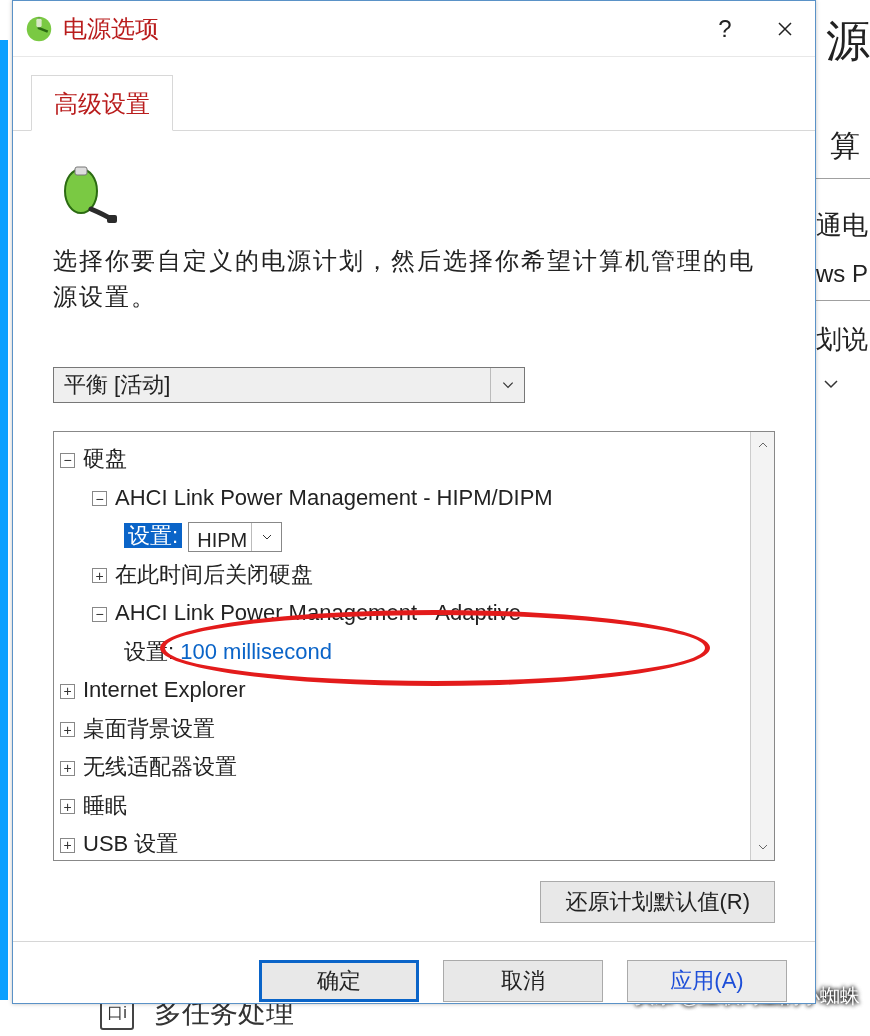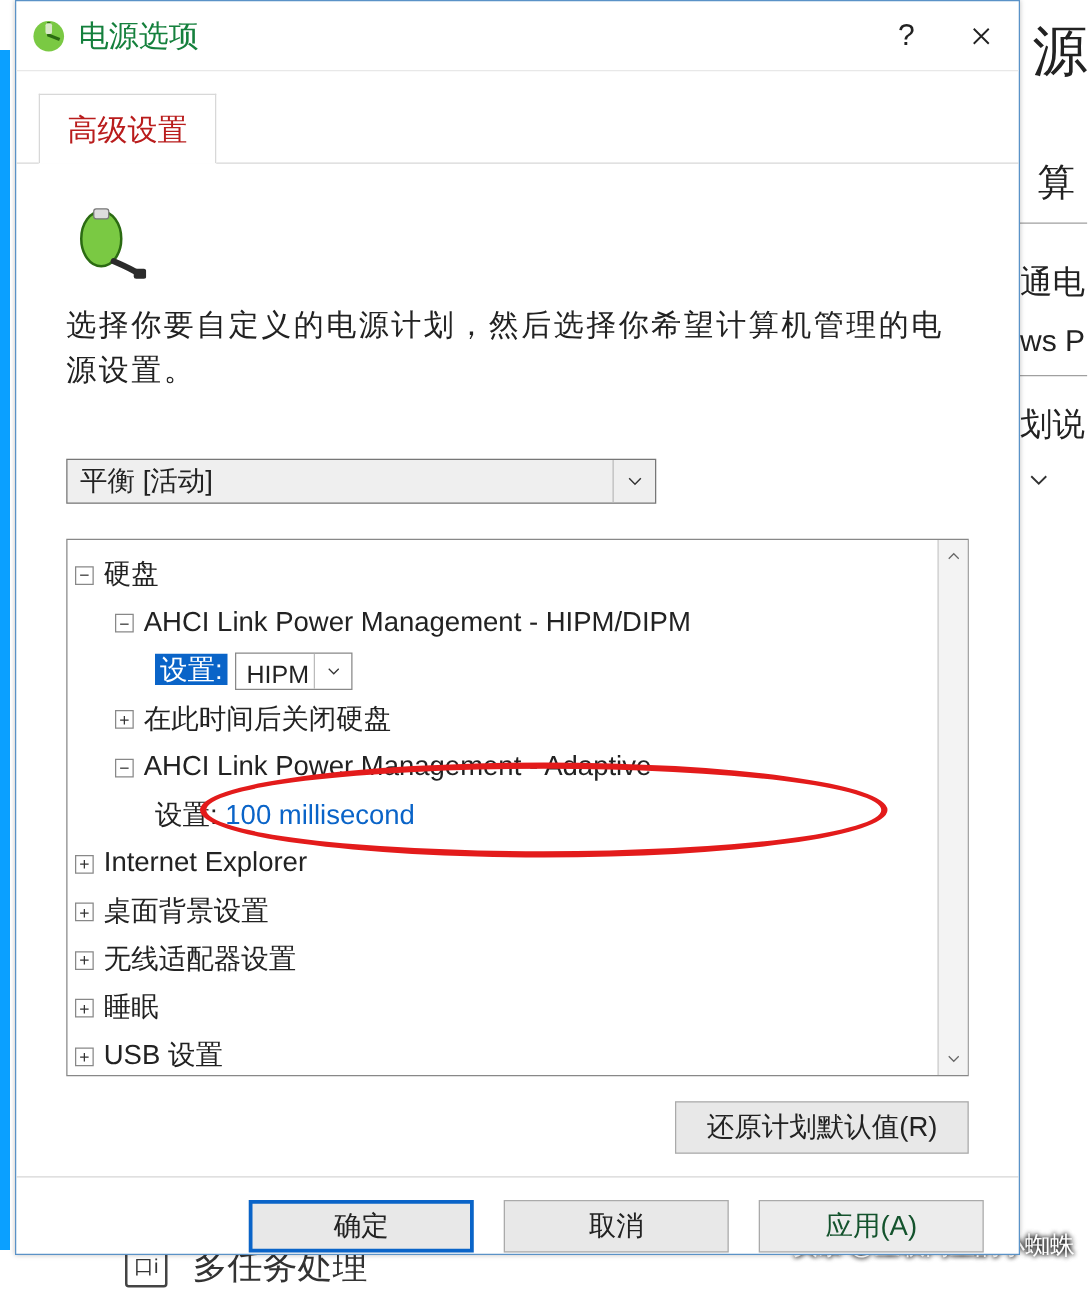--- a/index.html
+++ b/index.html
@@ -20,21 +20,21 @@
   .bg-hr2 { top: 300px; width: 60px; }
 
   .bg-bottom { position:absolute; left:100px; bottom:4px; font-size:28px; color:#333; display:flex; align-items:center; gap:20px;}
   .bg-bottom .icon { width:34px; height:34px; border:2px solid #444; border-radius:3px; display:flex; align-items:center; justify-content:center; font-size:16px;}
   .watermark { position:absolute; right:10px; bottom:26px; font-size:20px; color:#fff; text-shadow:0 0 4px #000,0 0 4px #000;}
 
   
   .dialog { position: absolute; left: 12px; top: 0; width: 804px; height: 1004px; background: #fff; border: 1px solid #5a92c7; box-shadow: 0 0 4px rgba(0,0,0,.25);}
   .titlebar { height: 56px; display: flex; align-items: center; padding: 0 0 0 12px; border-bottom: 1px solid #e8e8e8;}
   .titlebar .app-icon { width: 28px; height: 28px; margin-right: 10px; }
-  .titlebar .title { font-size: 24px; color: #15803d; }
+  .titlebar .title { font-size: 24px; color: #b91c1c; }
   .titlebar .spacer { flex: 1; }
   .titlebar .tbtn { width: 60px; height: 46px; display: flex; align-items: center; justify-content: center; font-size: 24px; color: #222; }
 
   .tabstrip { padding: 18px 0 0 18px; }
   .tabstrip .tab { display: inline-block; padding: 12px 22px 10px 22px; border: 1px solid #d8d8d8; border-bottom: 1px solid #fff; background: #fff; font-size: 24px; color:#b91c1c;}
   .tabstrip-hr { border-top: 1px solid #d8d8d8; margin-top: -1px;}
 
   .panel { padding: 30px 40px 18px 40px; }
 
   .intro { display: flex; gap: 18px; margin-bottom: 52px; flex-direction: column;}
@@ -59,25 +59,25 @@
   .scrollbar { width:24px; border-left:1px solid #ccc; background:#f3f3f3; display:flex; flex-direction:column; justify-content:space-between; align-items:center;}
   .scroll-btn{height:26px;width:100%;display:flex;align-items:center;justify-content:center;}
   .scroll-btn svg{width:12px;height:12px;}
 
   
   .ellipse { position:absolute; border:5px solid #e31b1b; border-radius:50%; pointer-events:none;}
   .ellipse.main{ left:106px; top:178px; width:550px; height:76px;}
 
   .restore-row { display:flex; justify-content:flex-end; margin-top:20px;}
   .btn { height:42px; border:1px solid #aaa; background:#e8e8e8; font-size:22px; color:#222; padding:0 24px; display:inline-flex; align-items:center; justify-content:center;}
-  .btn.disabled{ color:#14532d; background:#ececec;}
+  .btn.disabled{ color:#1d4ed8; background:#ececec;}
   .btn.primary{ border:3px solid #0a64c8; background:#e8e8e8;}
 
   .dlg-buttons { border-top:1px solid #d6d6d6; padding:18px 28px 16px; display:flex; justify-content:flex-end; gap:24px;}
-  .dlg-buttons .btn{ width:180px;}
+  .dlg-buttons .btn{ width:160px;}
 
   svg { display:block;}
 </style>
 </head>
 <body>
 
 <div class="root">
 
   <div class="bg-blue-strip"></div>
   <div class="bg-frag bg-title">源</div>

